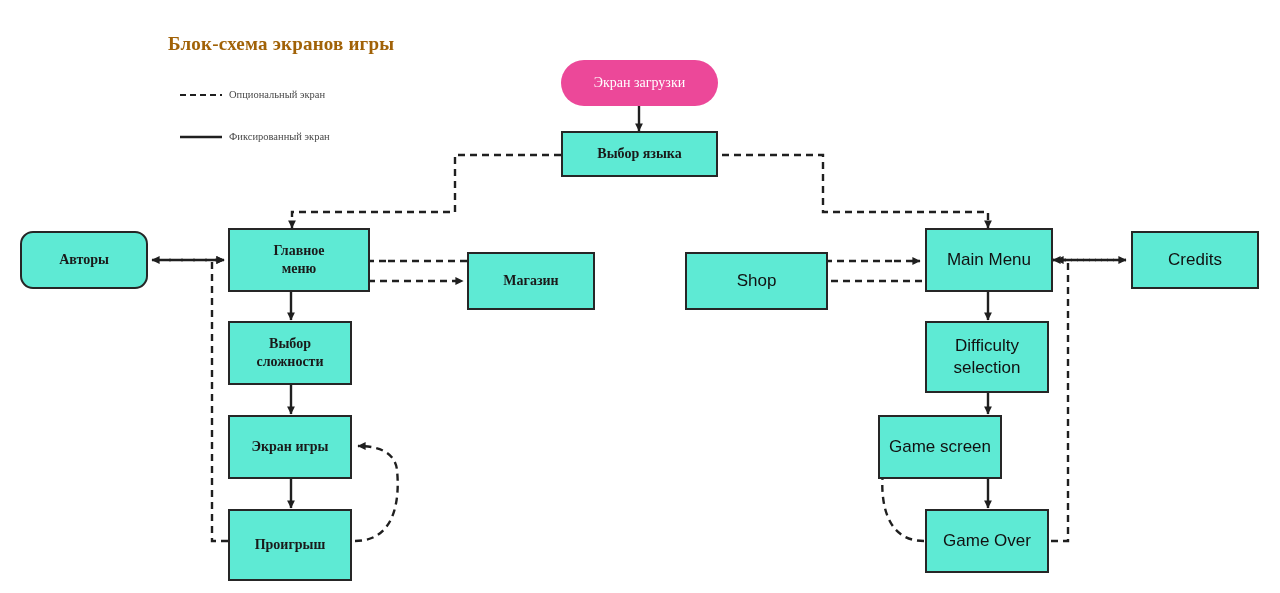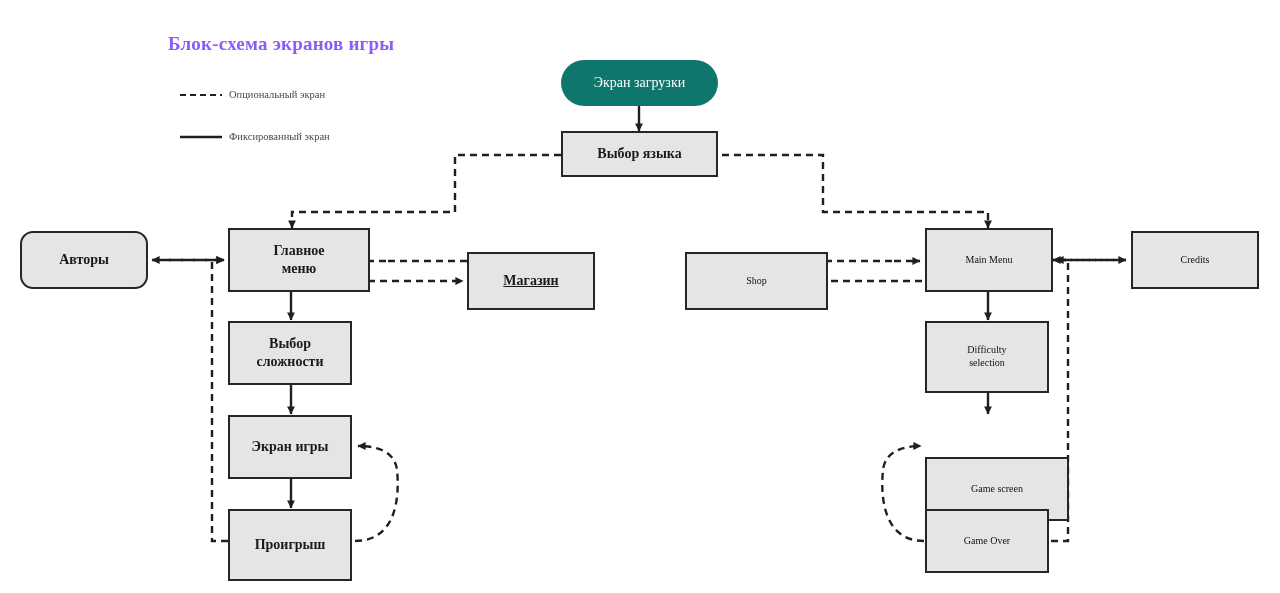--- a/index.html
+++ b/index.html
@@ -5,45 +5,45 @@
   html,body{margin:0;padding:0;}
   body{
     width:1280px;height:593px;background:#ffffff;
     font-family:"Liberation Sans",sans-serif;
     overflow:hidden;position:relative;
   }
   #canvas{position:absolute;left:0;top:0;width:1280px;height:593px;}
   .title{
     position:absolute;left:168px;top:33px;
     font-family:"Liberation Serif",serif;
-    font-weight:bold;font-size:19px;color:#8b5cf6;
+    font-weight:bold;font-size:19px;color:#a16207;
     letter-spacing:.2px;white-space:nowrap;
   }
   .legend-label{
     position:absolute;
     font-family:"Liberation Serif",serif;
     font-size:10.5px;color:#4a4a4a;white-space:nowrap;
   }
   .node{
     position:absolute;box-sizing:border-box;
     display:flex;align-items:center;justify-content:center;
-    text-align:center;background:#e5e5e5;
+    text-align:center;background:#5eead4;
     border:2.5px solid #262626;
     line-height:1.28;
   }
   .node.ru{
     font-family:"Liberation Serif",serif;
     font-weight:bold;font-size:14px;color:#1a1a1a;
   }
   .node.en{
-    font-family:Liberation Serif, serif;
-    font-weight:400;font-size:10px;color:#111111;
+    font-family:Liberation Sans, sans-serif;
+    font-weight:400;font-size:17px;color:#111111;
   }
   .node.start{
-    border:none;background:#0f766e;border-radius:26px;
+    border:none;background:#ec4899;border-radius:26px;
     font-family:"Liberation Serif",serif;
     font-weight:400;font-size:14px;color:#ffffff;
   }
   .node span{display:block;padding:0 6px;}
 </style>
 </head>
 <body>
 
 <svg id="canvas" viewBox="0 0 1280 593" xmlns="http://www.w3.org/2000/svg">
   <defs>
@@ -116,21 +116,21 @@
   <span>Авторы</span>
 </div>
 
 <div class="node ru" style="left:228px;top:228px;width:142px;height:64px;">
   <span>
     <span style="display:block">Главное</span>
     <span style="display:block">меню</span>
   </span>
 </div>
 
-<div class="node ru" style="left:467px;top:252px;width:128px;height:58px;text-decoration:underline;">
+<div class="node ru" style="left:467px;top:252px;width:128px;height:58px;">
   <span>Магазин</span>
 </div>
 
 <div class="node ru" style="left:228px;top:321px;width:124px;height:64px;">
   <span>
     <span style="display:block">Выбор</span>
     <span style="display:block">сложности</span>
   </span>
 </div>
 
@@ -154,19 +154,19 @@
   <span>Credits</span>
 </div>
 
 <div class="node en" style="left:925px;top:321px;width:124px;height:72px;">
   <span>
     <span style="display:block">Difficulty</span>
     <span style="display:block">selection</span>
   </span>
 </div>
 
-<div class="node en" style="left:925px;top:415px;width:144px;height:64px;margin-top:42px;">
+<div class="node en" style="left:878px;top:415px;width:124px;height:64px;">
   <span>Game screen</span>
 </div>
 
 <div class="node en" style="left:925px;top:509px;width:124px;height:64px;">
   <span>Game Over</span>
 </div>
 
 </body></html>

